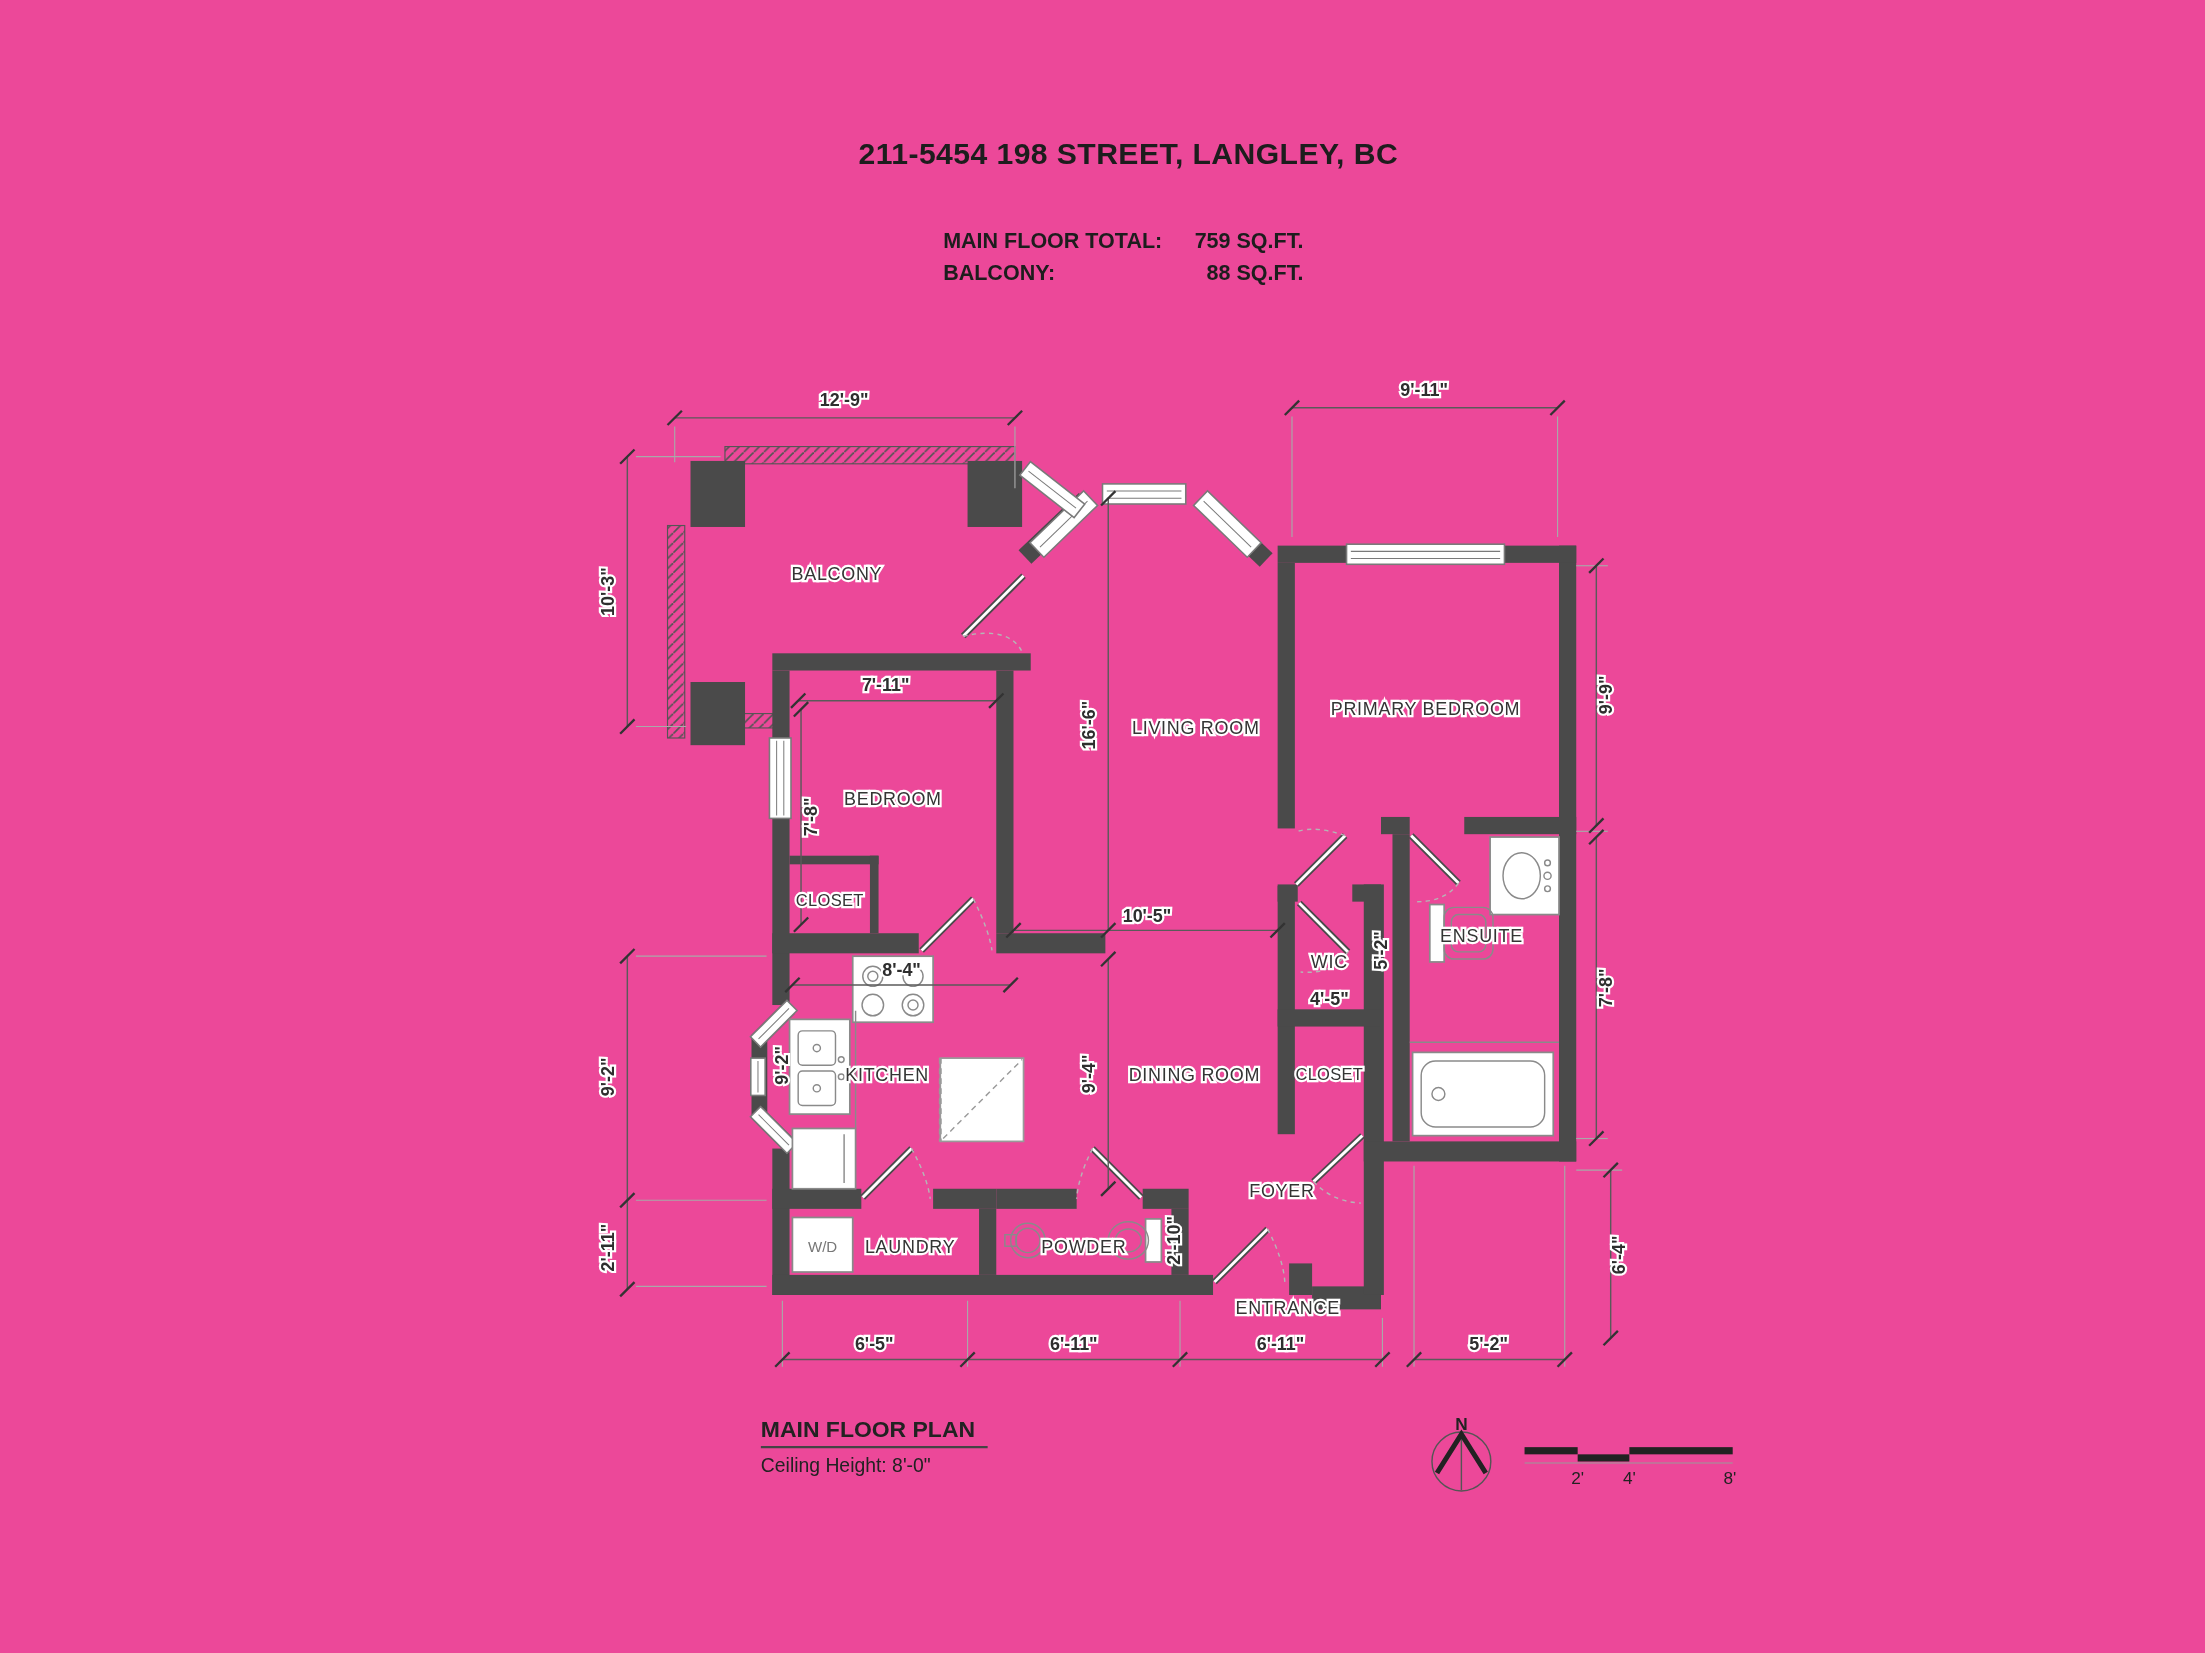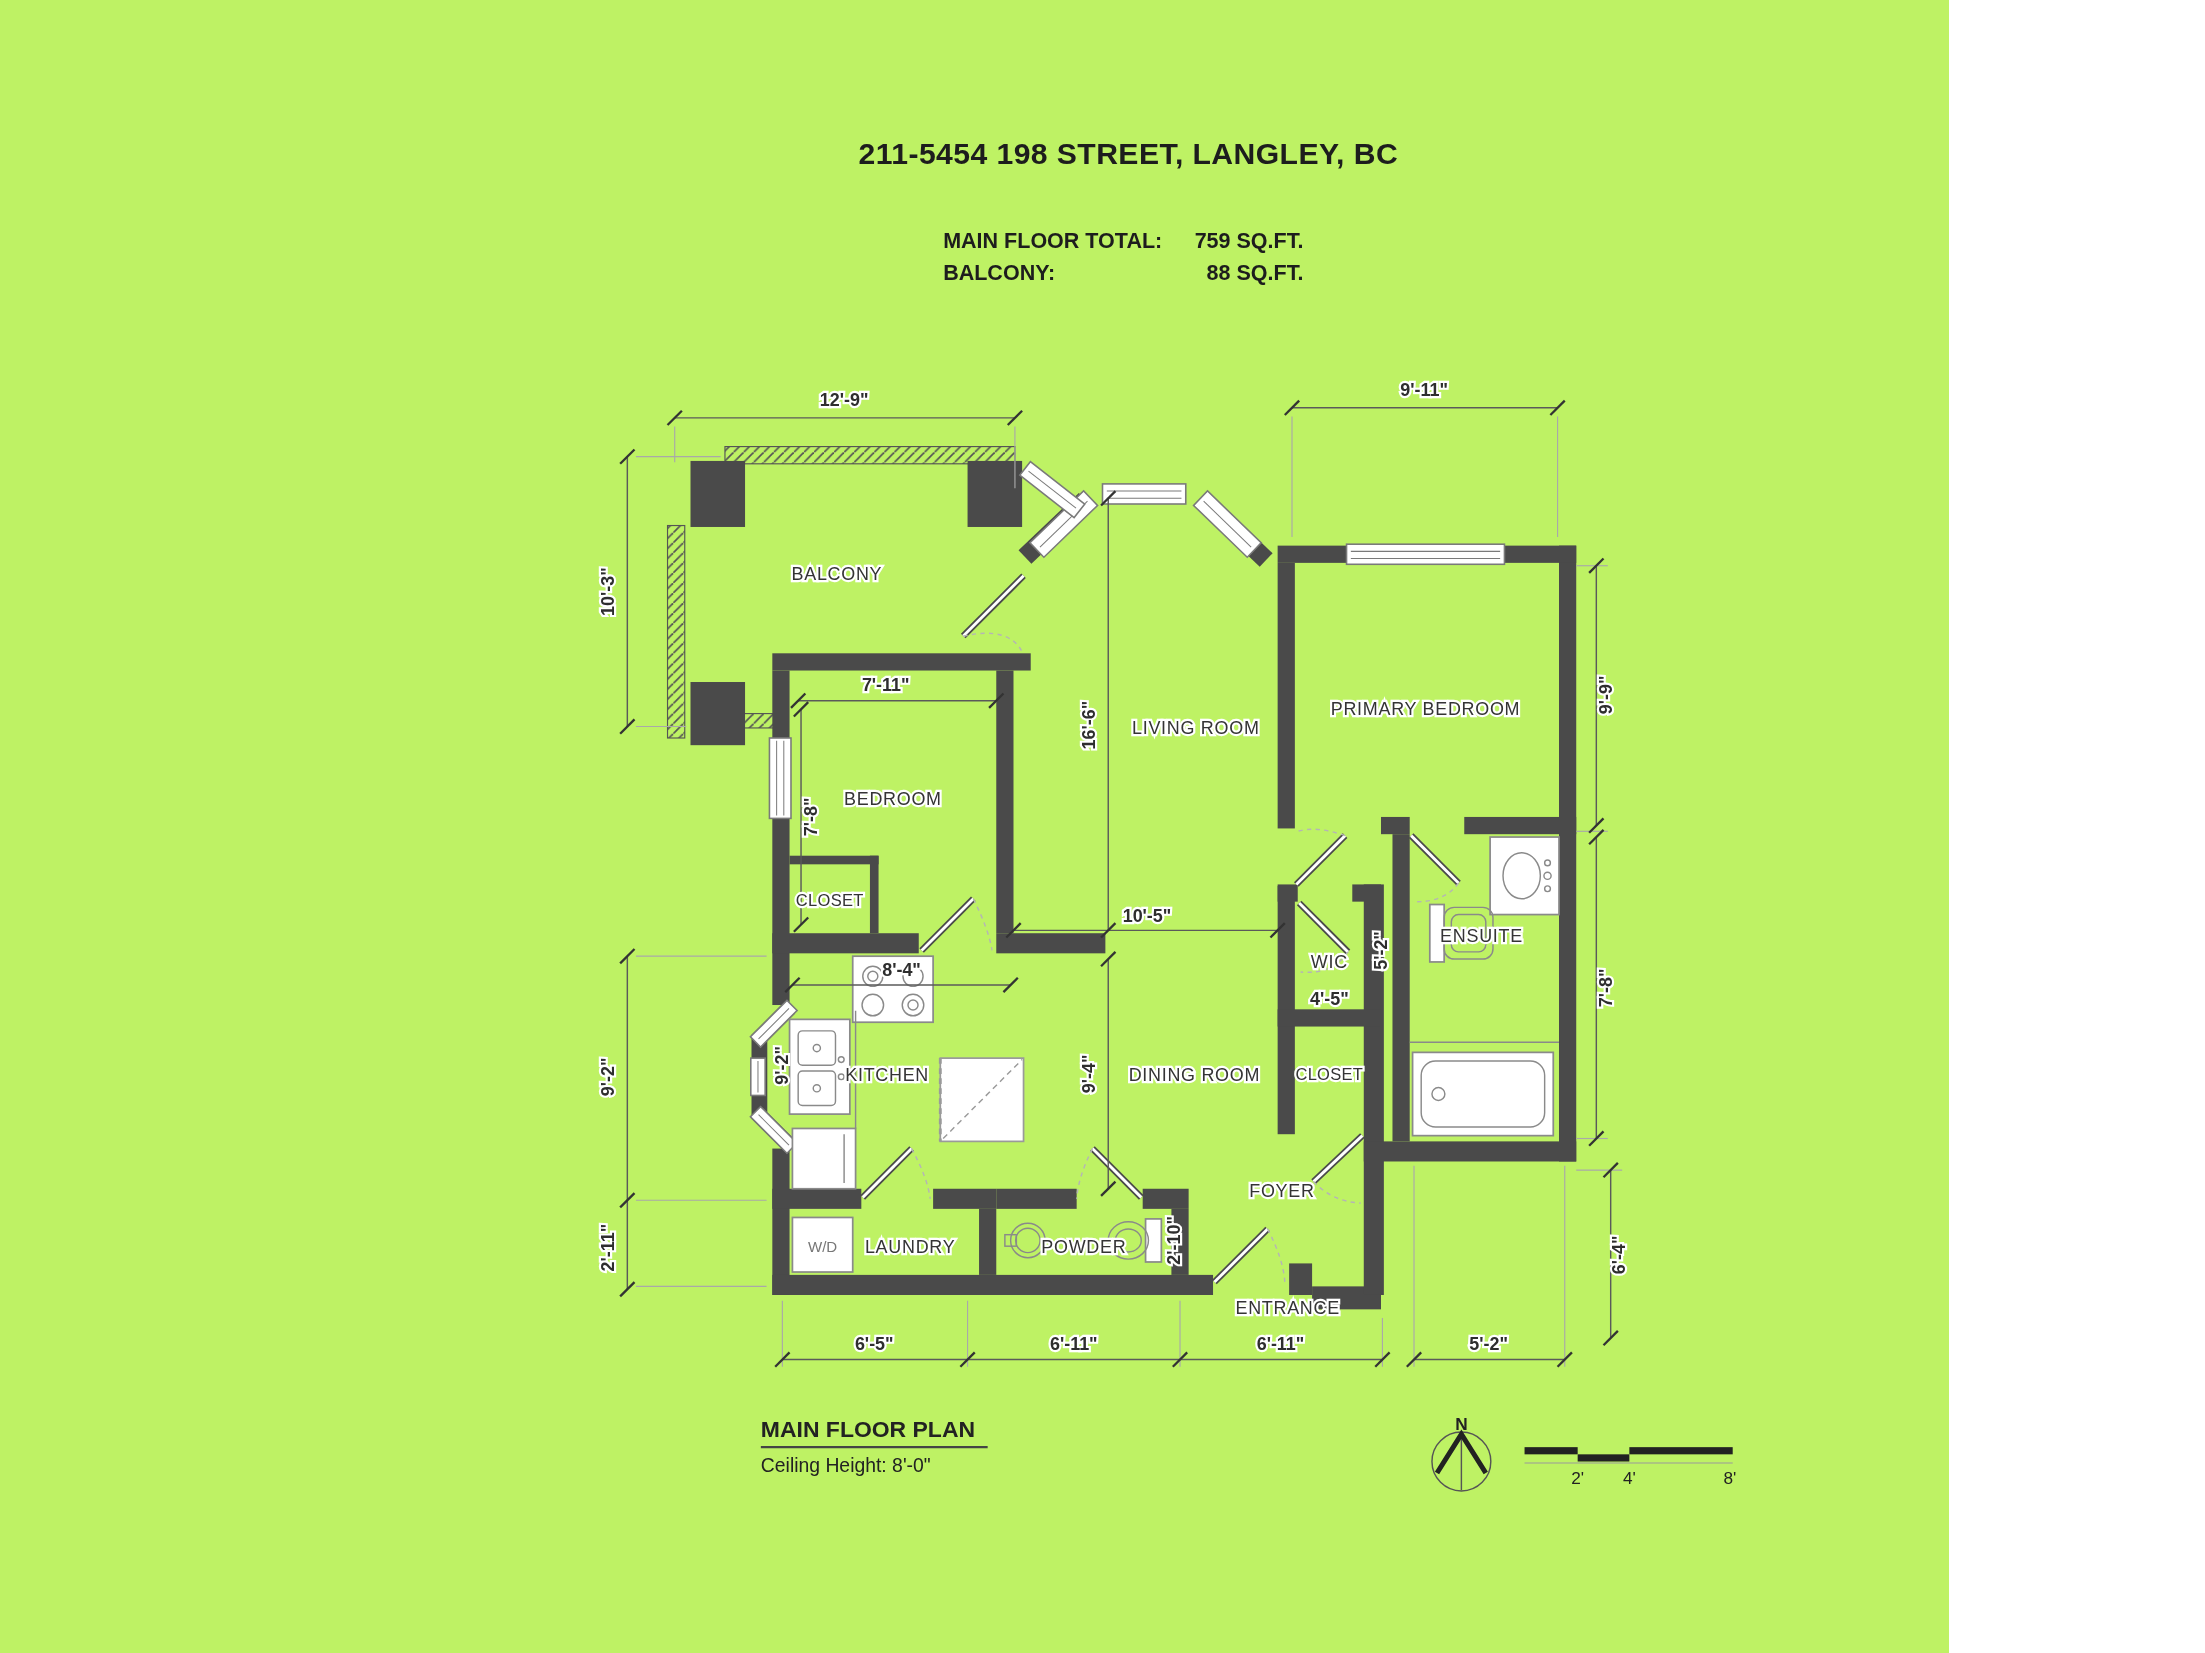--- a/index.html
+++ b/index.html
@@ -1,16 +1,16 @@
 <!DOCTYPE html>
 <html style="font-size:9.2px"><head>
 <meta charset="utf-8">
 <style>
   html,body{margin:0;padding:0;background:#ffffff;}
-  .page{width:1949px;height:1654px;background:#bef264;position:relative;overflow:hidden;}
+  .page{width:2205px;height:1654px;background:#ec4899;position:relative;overflow:hidden;}
   svg{display:block;font-family:"Liberation Sans",sans-serif;}
   .wall{fill:#4a4a4a;}
   .hatch{fill:url(#hb);stroke:#555;stroke-width:0.8;}
   .ttl{font-size:21px;font-weight:bold;fill:#1d1d1d;text-anchor:middle;letter-spacing:.3px;}
   .hdr{font-size:15px;font-weight:bold;fill:#1d1d1d;}
   .lbl{font-size:12.5px;fill:#343434;text-anchor:middle;letter-spacing:.5px;paint-order:stroke;stroke:#fff;stroke-width:3px;}
   .lbls{font-size:11.5px;fill:#343434;text-anchor:middle;letter-spacing:.2px;paint-order:stroke;stroke:#fff;stroke-width:3px;}
   .dim{font-size:12.5px;font-weight:bold;fill:#2e2e2e;text-anchor:middle;paint-order:stroke;stroke:#fff;stroke-width:3px;}
   .dl{stroke:#5a5a5a;stroke-width:1;fill:none;}
   .ext{stroke:#a9a9a9;stroke-width:0.8;}

